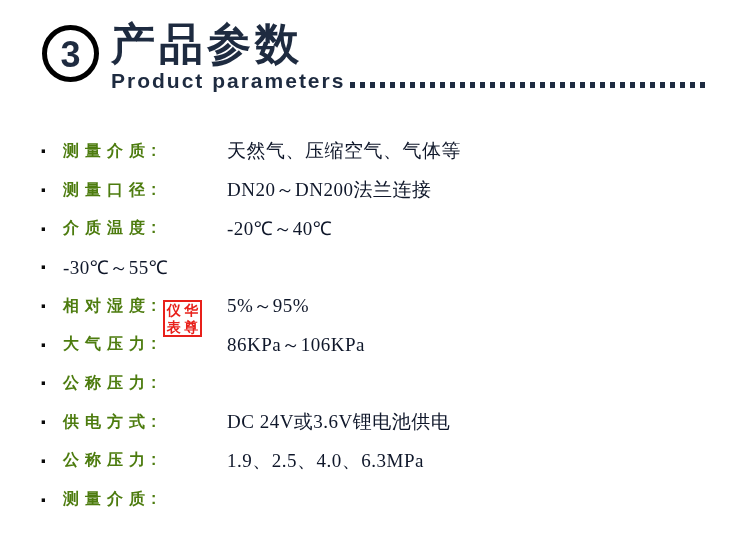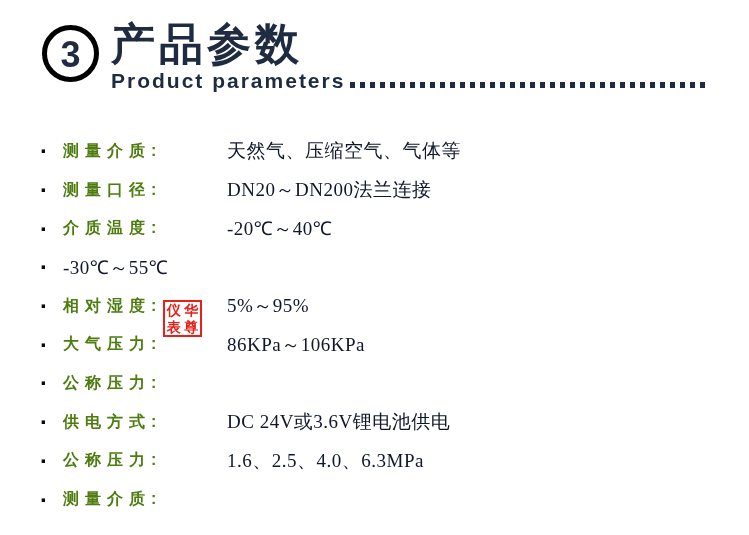--- a/index.html
+++ b/index.html
@@ -186,21 +186,21 @@
         <span class="param-label">公称压力:</span>
       </div>
       <div class="param-row">
         <span class="bullet">·</span>
         <span class="param-label">供电方式:</span>
         <span class="param-value">DC 24V或3.6V锂电池供电</span>
       </div>
       <div class="param-row">
         <span class="bullet">·</span>
         <span class="param-label">公称压力:</span>
-        <span class="param-value">1.6、2.5、4.0、6.3MPa</span>
+        <span class="param-value">1.9、2.5、4.0、6.3MPa</span>
       </div>
       <div class="param-row">
         <span class="bullet">·</span>
         <span class="param-label">测量介质:</span>
       </div>
     </div>
 
   <div class="stamp" id="stamp">
       <span class="stamp-char">仪</span>
       <span class="stamp-char">华</span>

